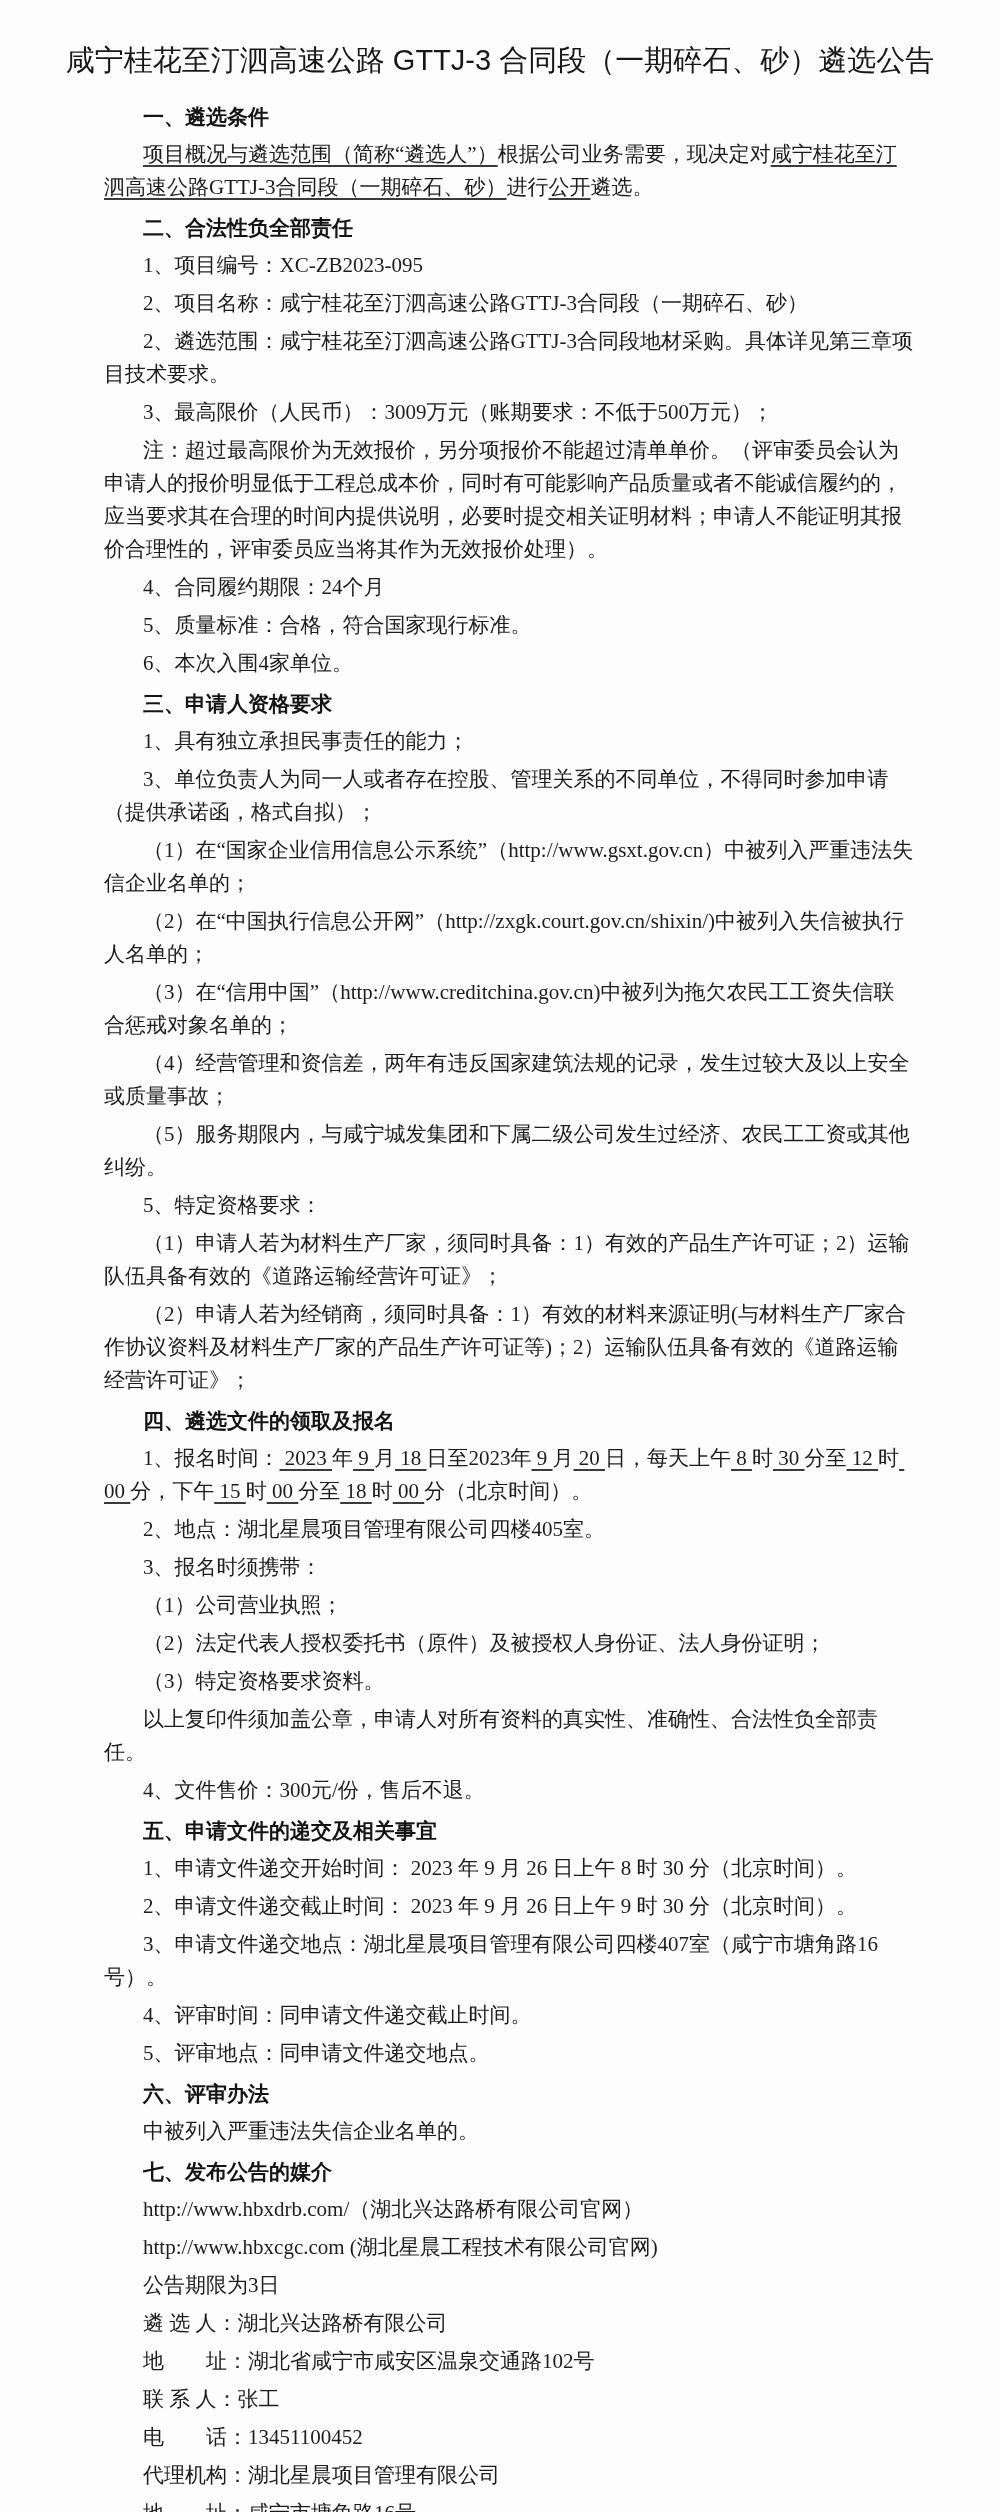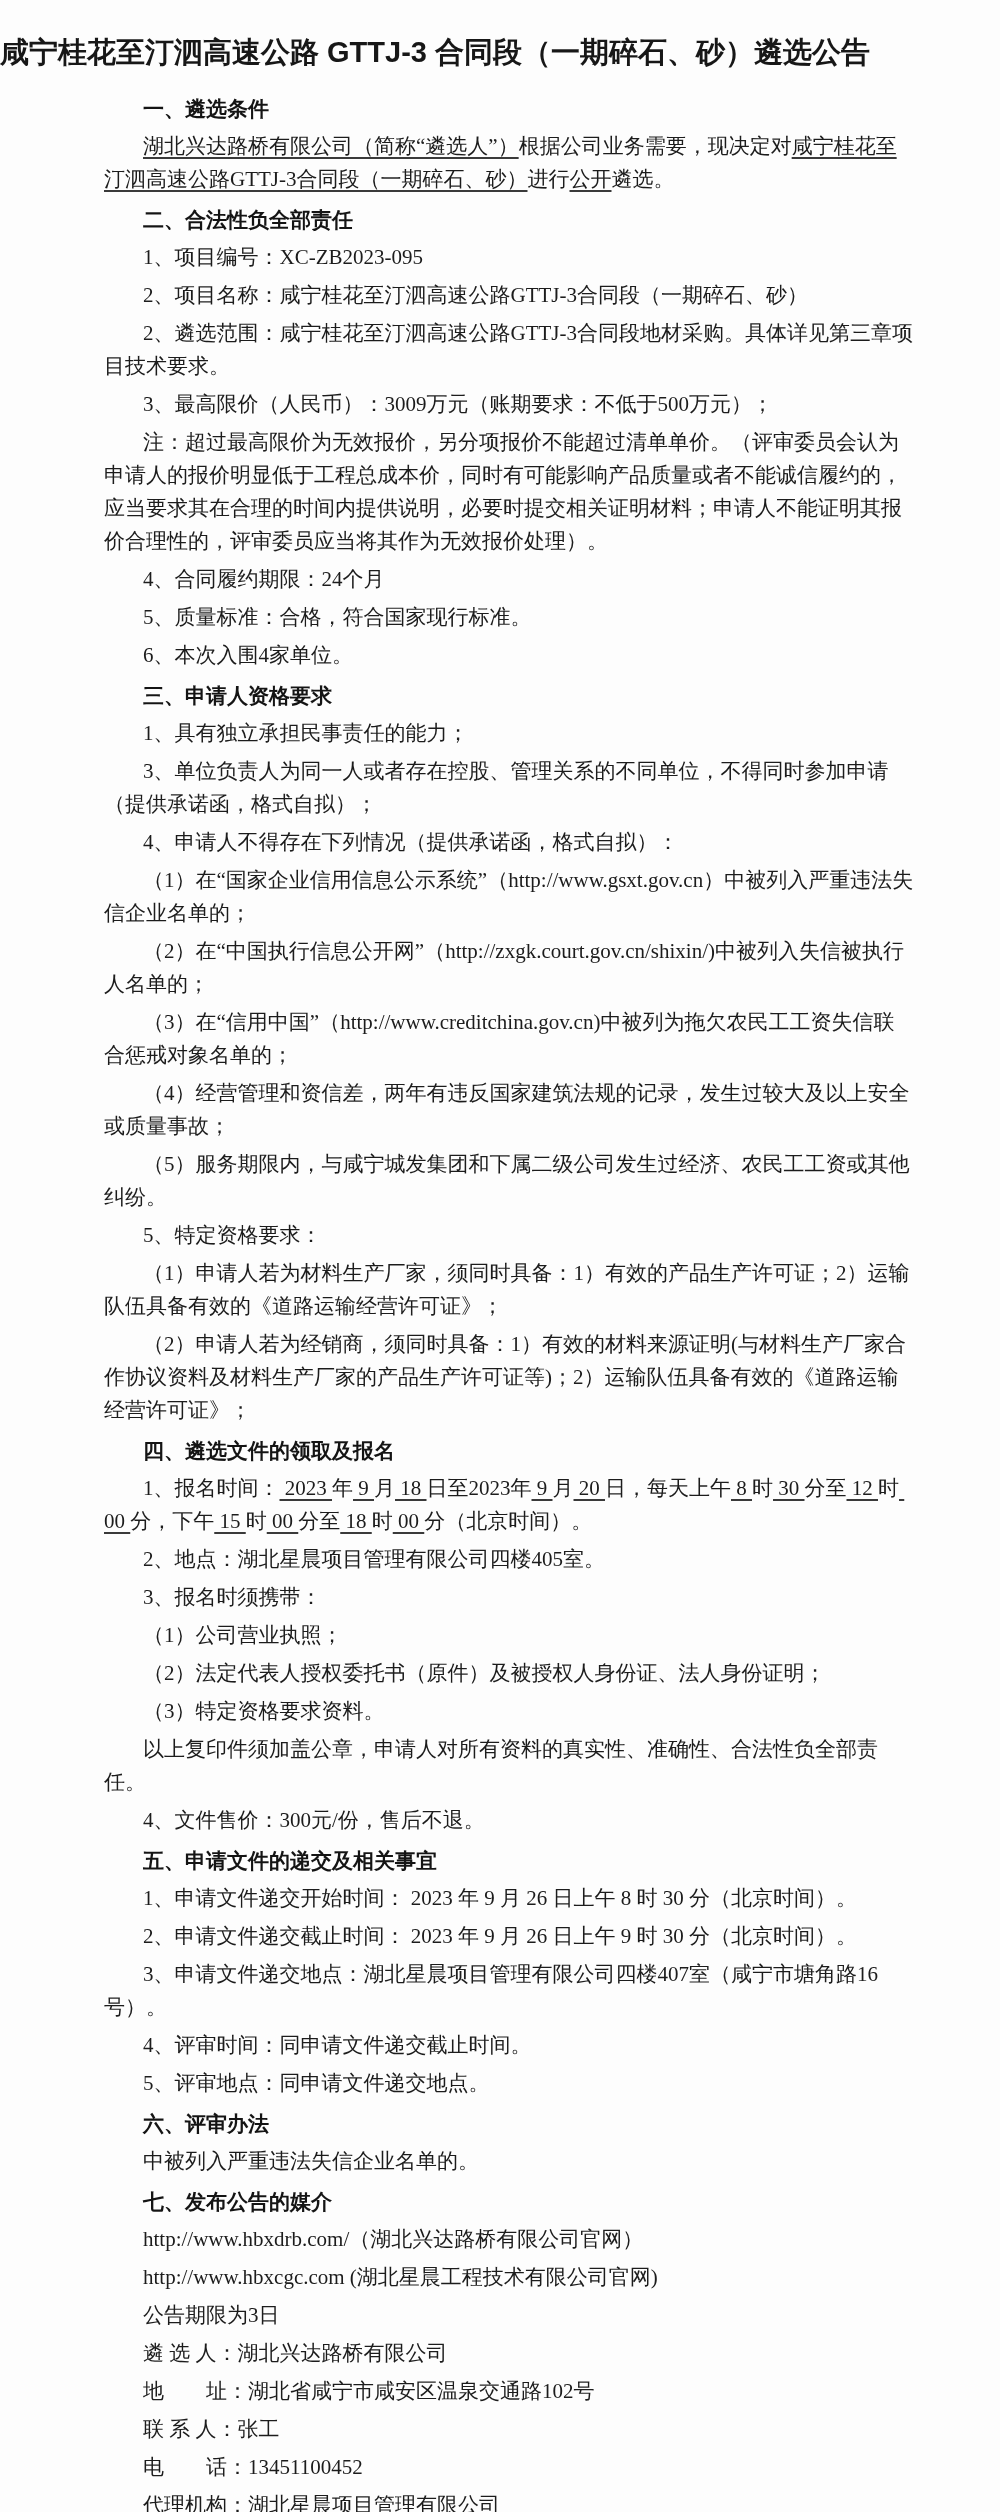--- a/index.html
+++ b/index.html
@@ -12,25 +12,26 @@
     position: relative;
     width: 1000px;
     height: 2512px;
     background: #fdfdfd;
     box-sizing: border-box;
     overflow: hidden;
     color: #1c1c1c;
   }
   .doc-title {
     margin: 0;
-    padding-top: 32px;
+    padding-top: 40px;
     width: 1000px;
+    text-align: center;
     font-family: "Liberation Sans", "DejaVu Sans", sans-serif;
     font-size: 29px;
-    font-weight: bold;
+    font-weight: normal;
     line-height: 40px;
     color: #171717;
     letter-spacing: 0px;
     white-space: nowrap;
   }
   .doc-content {
     margin: 20px 86px 0 104px;
   }
   .doc-content p,
   .doc-content h2 {
@@ -57,34 +58,33 @@
     text-underline-offset: 4px;
   }
 </style>
 </head>
 <body>
 
 <div class="page">
   <h1 class="doc-title">咸宁桂花至汀泗高速公路 GTTJ-3 合同段（一期碎石、砂）遴选公告</h1>
   <div class="doc-content">
       <h2 class="heading"><span>一、遴选条件</span></h2>
-      <p class="para"><span class="u">湖北兴达路桥有限公司（简称“遴选人”）</span><span>根据公司业务需要，现决定对</span><span class="u">咸宁桂花至汀泗高速公路GTTJ-3合同段（一期碎石、砂）</span><span>进行</span><span class="u">公开</span><span>遴选。</span></p>
+      <p class="para"><span class="u">项目概况与遴选范围（简称“遴选人”）</span><span>根据公司业务需要，现决定对</span><span class="u">咸宁桂花至汀泗高速公路GTTJ-3合同段（一期碎石、砂）</span><span>进行</span><span class="u">公开</span><span>遴选。</span></p>
       <h2 class="heading"><span>二、合法性负全部责任</span></h2>
       <p class="para"><span>1、项目编号：XC-ZB2023-095</span></p>
       <p class="para"><span>2、项目名称：咸宁桂花至汀泗高速公路GTTJ-3合同段（一期碎石、砂）</span></p>
       <p class="para"><span>2、遴选范围：咸宁桂花至汀泗高速公路GTTJ-3合同段地材采购。具体详见第三章项目技术要求。</span></p>
       <p class="para"><span>3、最高限价（人民币）：3009万元（账期要求：不低于500万元）；</span></p>
       <p class="para"><span>注：超过最高限价为无效报价，另分项报价不能超过清单单价。（评审委员会认为申请人的报价明显低于工程总成本价，同时有可能影响产品质量或者不能诚信履约的，应当要求其在合理的时间内提供说明，必要时提交相关证明材料；申请人不能证明其报价合理性的，评审委员应当将其作为无效报价处理）。</span></p>
       <p class="para"><span>4、合同履约期限：24个月</span></p>
       <p class="para"><span>5、质量标准：合格，符合国家现行标准。</span></p>
       <p class="para"><span>6、本次入围4家单位。</span></p>
       <h2 class="heading"><span>三、申请人资格要求</span></h2>
       <p class="para"><span>1、具有独立承担民事责任的能力；</span></p>
       <p class="para"><span>3、单位负责人为同一人或者存在控股、管理关系的不同单位，不得同时参加申请（提供承诺函，格式自拟）；</span></p>
-      <p class="para"><span>4、申请人不得存在下列情况（提供承诺函，格式自拟）：</span></p>
       <p class="para"><span>（1）在“国家企业信用信息公示系统”（http://www.gsxt.gov.cn）中被列入严重违法失信企业名单的；</span></p>
       <p class="para"><span>（2）在“中国执行信息公开网”（http://zxgk.court.gov.cn/shixin/)中被列入失信被执行人名单的；</span></p>
       <p class="para"><span>（3）在“信用中国”（http://www.creditchina.gov.cn)中被列为拖欠农民工工资失信联合惩戒对象名单的；</span></p>
       <p class="para"><span>（4）经营管理和资信差，两年有违反国家建筑法规的记录，发生过较大及以上安全或质量事故；</span></p>
       <p class="para"><span>（5）服务期限内，与咸宁城发集团和下属二级公司发生过经济、农民工工资或其他纠纷。</span></p>
       <p class="para"><span>5、特定资格要求：</span></p>
       <p class="para"><span>（1）申请人若为材料生产厂家，须同时具备：1）有效的产品生产许可证；2）运输队伍具备有效的《道路运输经营许可证》；</span></p>
       <p class="para"><span>（2）申请人若为经销商，须同时具备：1）有效的材料来源证明(与材料生产厂家合作协议资料及材料生产厂家的产品生产许可证等)；2）运输队伍具备有效的《道路运输经营许可证》；</span></p>
       <h2 class="heading"><span>四、遴选文件的领取及报名</span></h2>
       <p class="para"><span>1、报名时间：</span><span class="u"> 2023 </span><span>年</span><span class="u"> 9 </span><span>月</span><span class="u"> 18 </span><span>日至2023年</span><span class="u"> 9 </span><span>月</span><span class="u"> 20 </span><span>日，每天上午</span><span class="u"> 8 </span><span>时</span><span class="u"> 30 </span><span>分至</span><span class="u"> 12 </span><span>时</span><span class="u"> 00 </span><span>分，下午</span><span class="u"> 15 </span><span>时</span><span class="u"> 00 </span><span>分至</span><span class="u"> 18 </span><span>时</span><span class="u"> 00 </span><span>分（北京时间）。</span></p>

